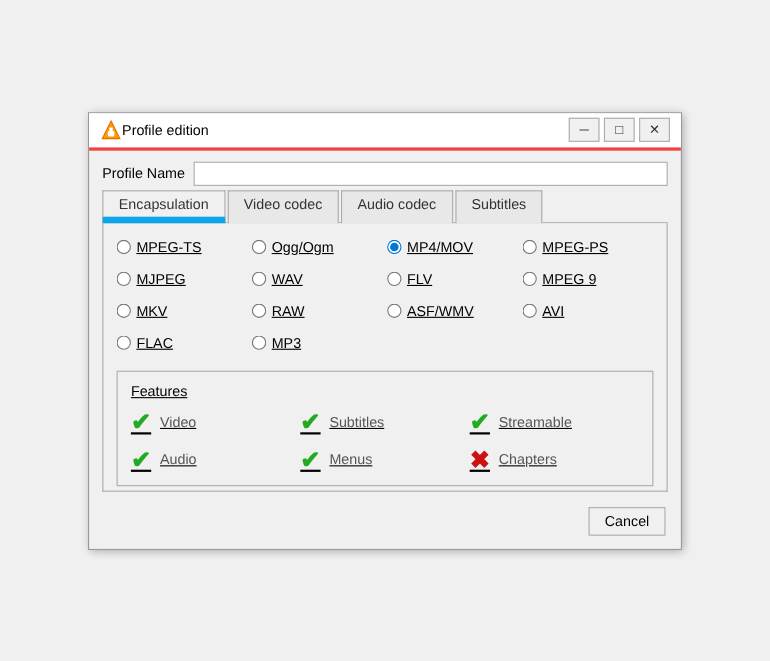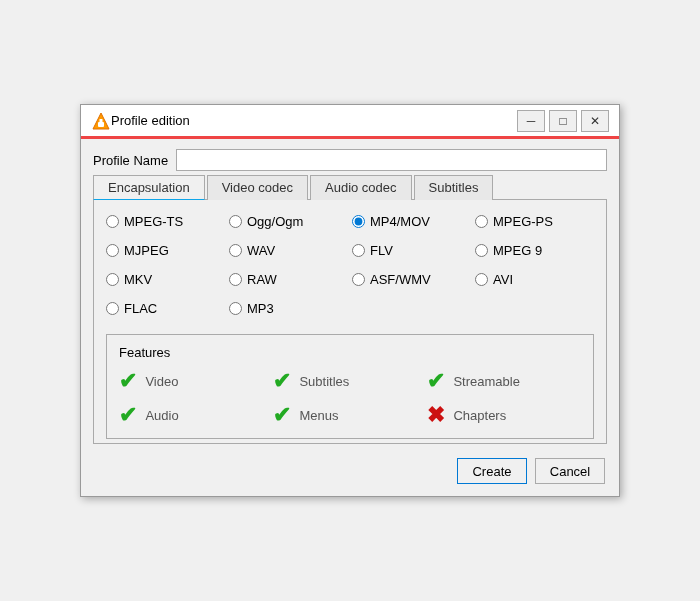--- a/index.html
+++ b/index.html
@@ -85,29 +85,30 @@
       background: #e8e8e8;
       cursor: pointer;
       font-size: 13px;
       color: #333;
       margin-right: 2px;
       margin-bottom: -1px;
       position: relative;
     }
     .tab.active {
       background: #f0f0f0;
-      border-bottom: 1px solid #0ea5e9;
+      border-bottom: 6px solid #0ea5e9;
       z-index: 1;
       text-align: center;
     }
     .tab-content {
       border: 1px solid #aaa;
       border-top: none;
       background: #f0f0f0;
       padding: 14px 12px 4px 12px;
+      text-decoration: underline;
     }
 
     .radio-grid {
       display: grid;
       grid-template-columns: repeat(4, 1fr);
       row-gap: 14px;
       column-gap: 4px;
       margin-bottom: 18px;
     }
     .radio-item {
@@ -317,17 +318,16 @@
           <div class="feature-item">
             <span class="cross-icon">✖</span>
             <span class="feature-label">Chapters</span>
           </div>
 
         </div>
       </div>
     </div>
 
     <div class="button-row">
-      <button class="btn primary">Create</button>
       <button class="btn">Cancel</button>
     </div>
   </div>
 </div>
 
 </body></html>

